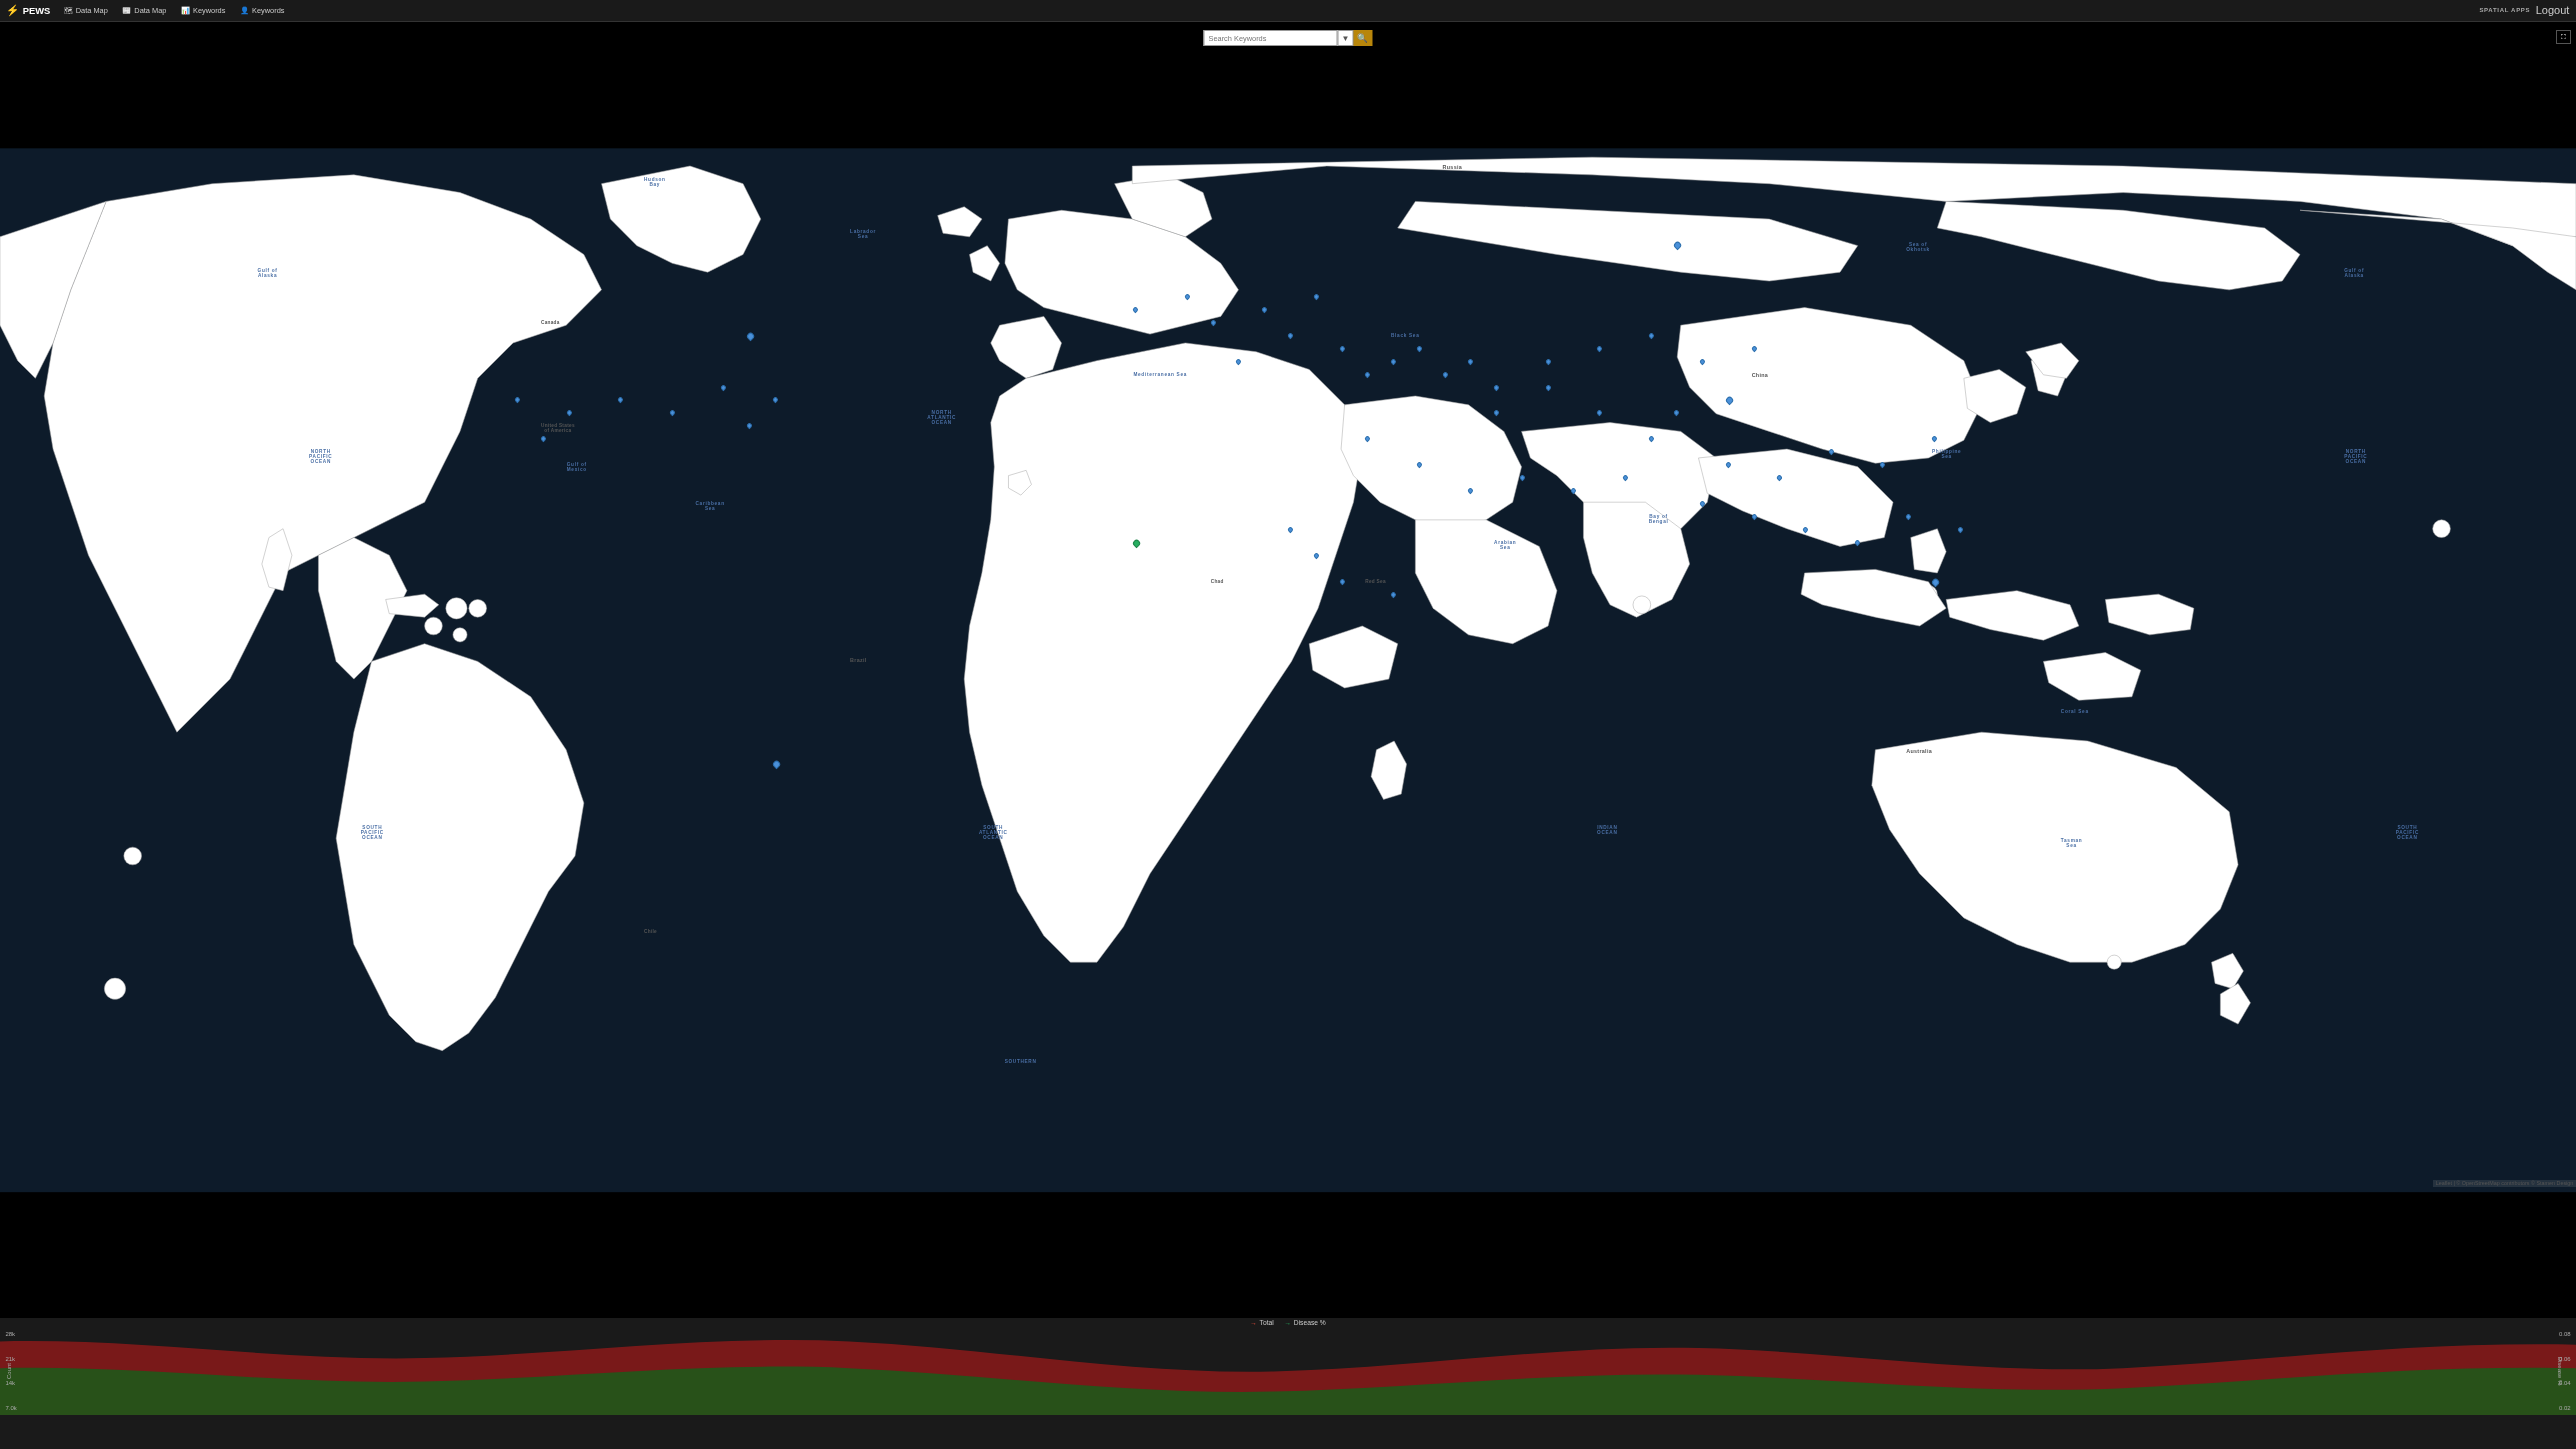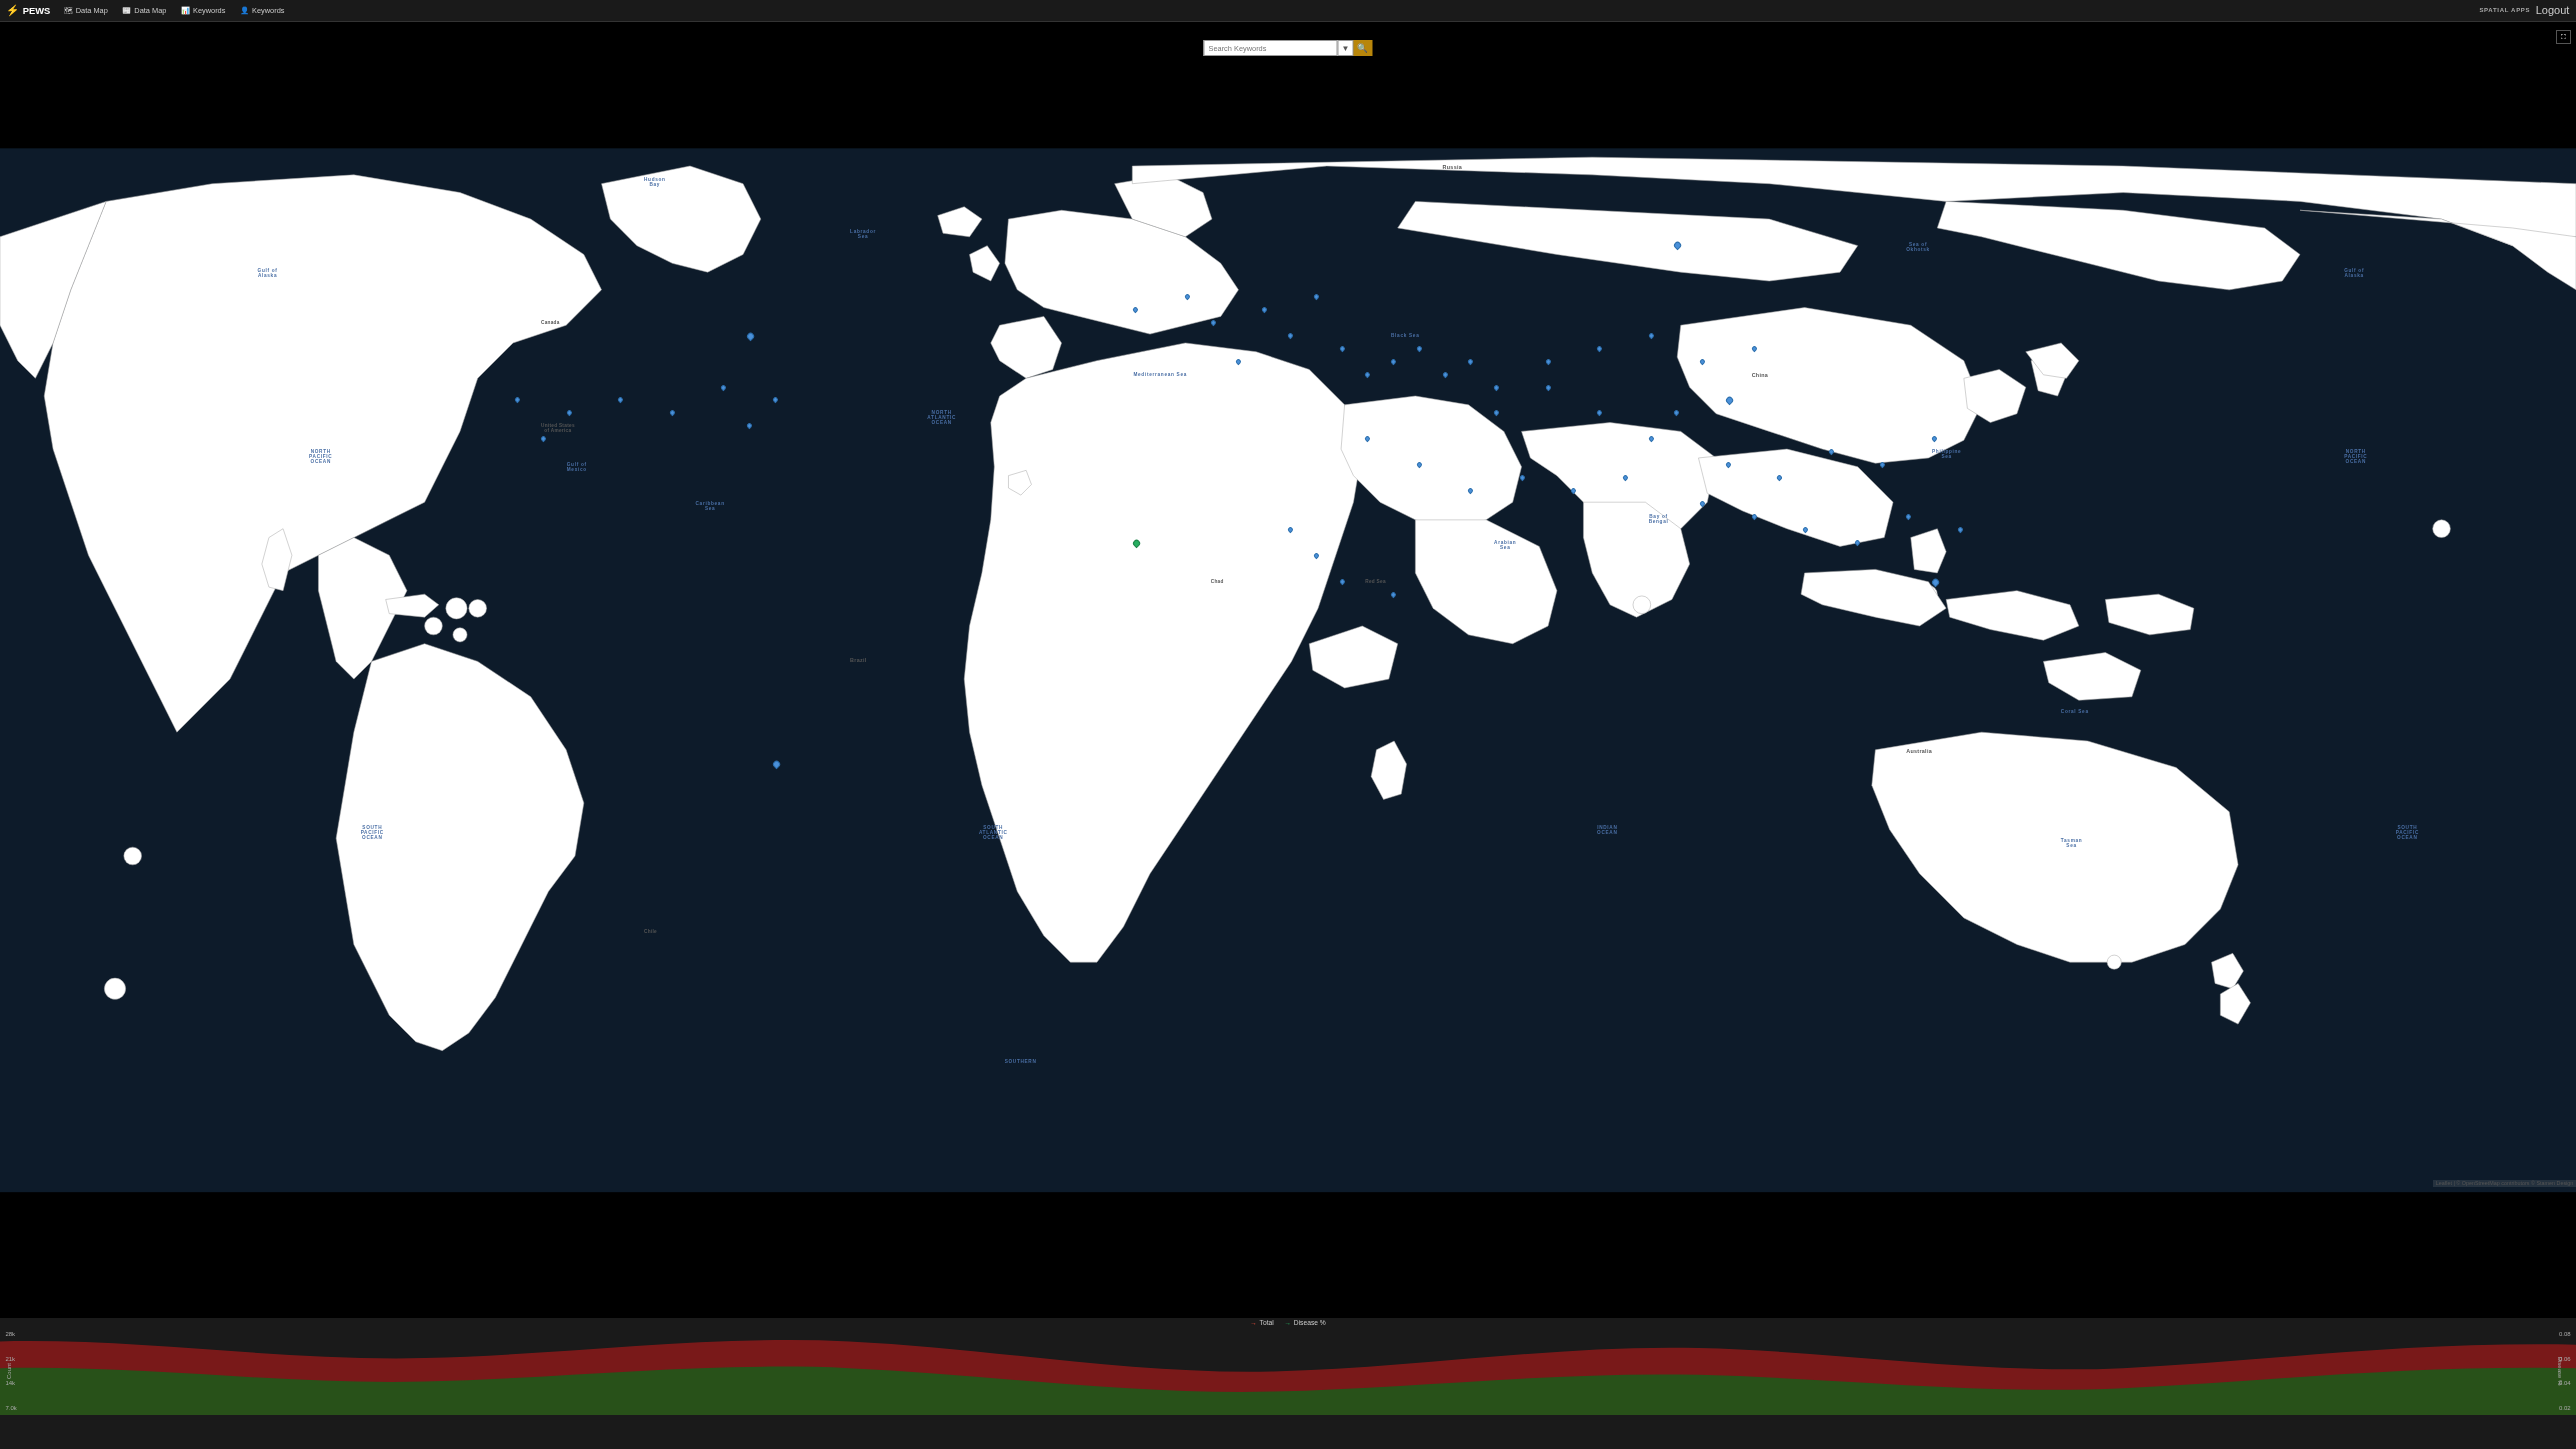--- a/index.html
+++ b/index.html
@@ -34,21 +34,21 @@
 
     
     #map-container {
       position: absolute; top: 21.5px; left: 0; right: 0; bottom: 131px;
       background: #000; overflow: hidden;
     }
     #map-svg { width: 100%; height: 100%; }
 
     
     #search-bar {
-      position: absolute; top: 40px; left: 50%; transform: translateX(-50%);
+      position: absolute; top: 30px; left: 50%; transform: translateX(-50%);
       display: flex; align-items: flex-end; z-index: 50;
     }
     #search-input {
       width: 134px; height: 16px; background: #fff; border: 0.7px solid #999;
       font-size: 7.4px; padding: 0 4px; outline: none;
     }
     #filter-btn {
       height: 16px; width: 16px; background: #fff; border: 0.7px solid #999;
       cursor: pointer; display: flex; align-items: center; justify-content: center;
       font-size: 8px; color: #555;

